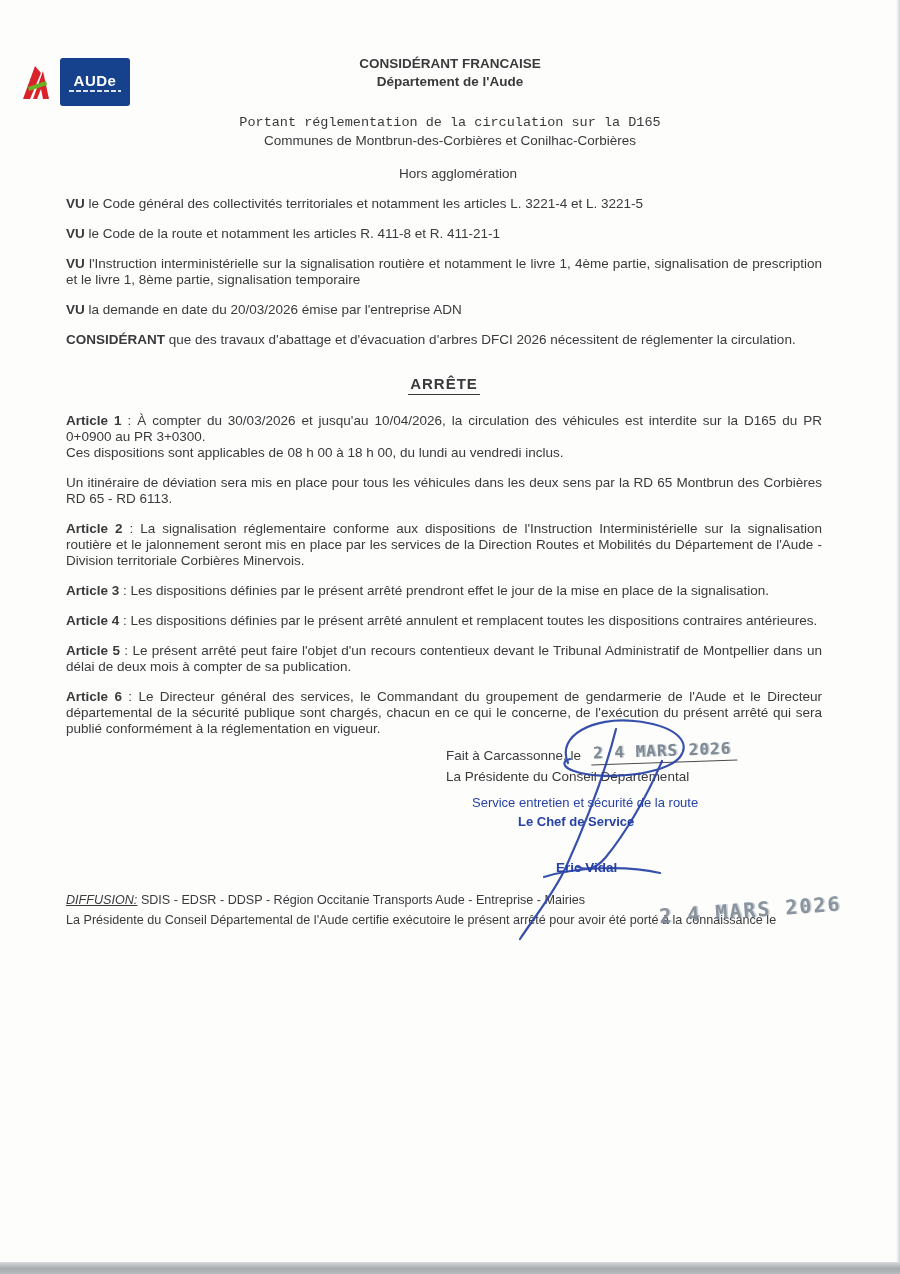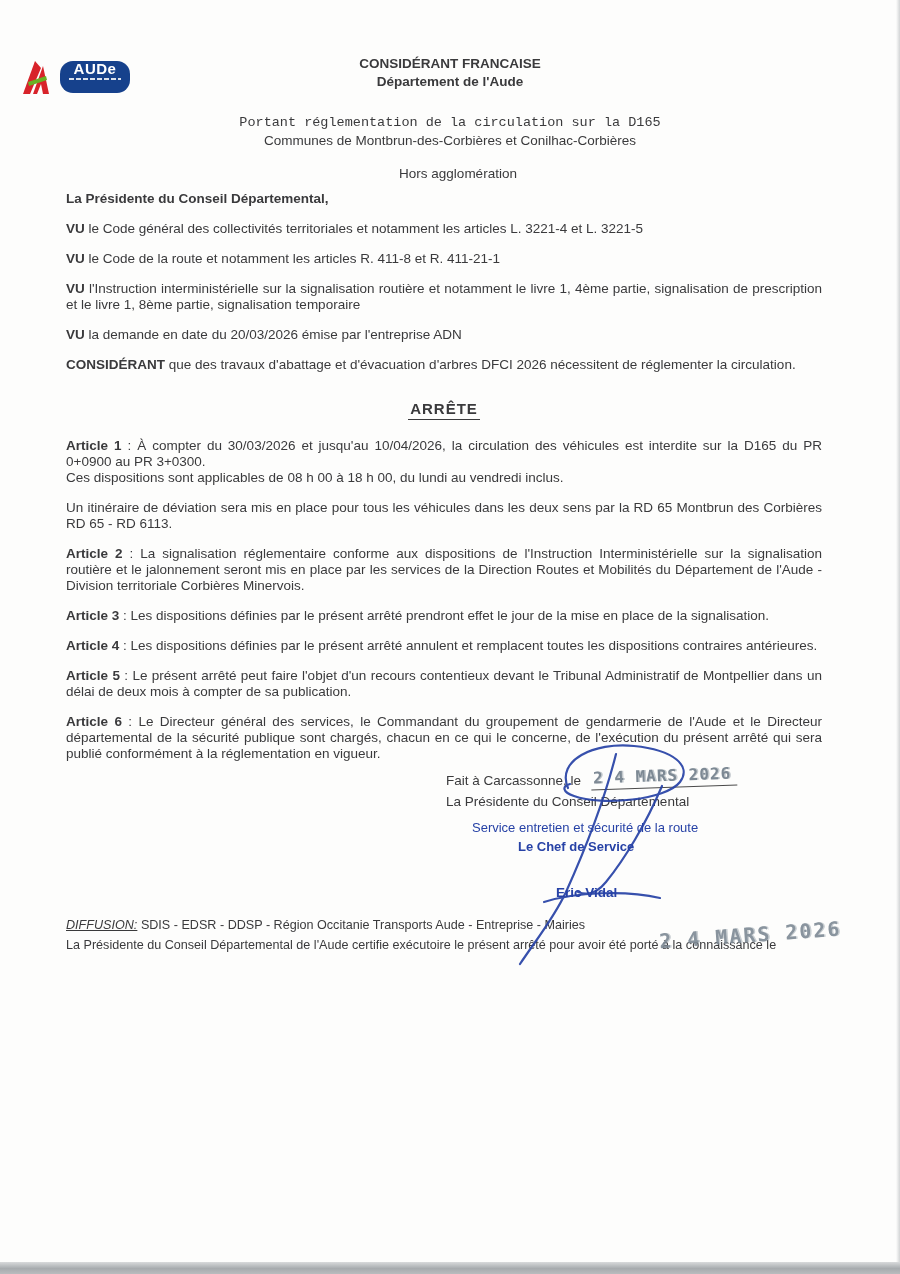--- a/index.html
+++ b/index.html
@@ -17,22 +17,22 @@
   }
   
   .scan-bottom { position:absolute; left:0; right:0; bottom:0; height:12px;
     background:linear-gradient(to bottom,#d8dadb 0%,#a7abae 55%,#b9bcbe 100%); }
   .scan-right { position:absolute; top:0; bottom:12px; right:0; width:4px;
     background:linear-gradient(to left,#d2d4d5,rgba(255,255,255,0)); }
 
   
   .logo { position:absolute; left:20px; top:58px; display:flex; align-items:center; }
   .logo-icon { width:36px; height:38px; margin-right:4px; }
-  .logo-box { width:70px; height:32px; background:#16418c; border-radius:13px;
-    display:flex; flex-direction:column; align-items:center; justify-content:flex-start; }
+  .logo-box { width:70px; height:48px; background:#16418c; border-radius:3px;
+    display:flex; flex-direction:column; align-items:center; justify-content:center; }
   .logo-box .logo-word { color:#ffffff; font-weight:bold; font-size:15px; line-height:15px; letter-spacing:.5px; }
   .logo-tagline { margin-top:2px; width:52px; height:2px;
     background:repeating-linear-gradient(to right,#ffffff 0 5px,rgba(255,255,255,0) 5px 7px); opacity:.85; }
 
   
   .hdr { padding-top:56px; text-align:center; }
   .republique { font-weight:bold; }
   .departement { font-weight:bold; margin-top:2px; }
   .arrete-number { margin-top:26px; font-size:14px; }
   .subject1 { margin-top:25px;font-family:Liberation Mono, monospace; }
@@ -90,21 +90,20 @@
       <span class="logo-tagline"></span>
     </div>
   </div>
 
   <div class="hdr">
     <div class="republique">CONSIDÉRANT FRANCAISE</div>
     <div class="departement">Département de l'Aude</div>
     <div class="subject1">Portant réglementation de la circulation sur la D165</div>
     <div class="subject2">Communes de Montbrun-des-Corbières et Conilhac-Corbières</div>
     <div class="zone">Hors agglomération</div>
-    <div class="authority">La Présidente du Conseil Départemental,</div>
   </div>
 
   <div class="content">
 
     <p class="para justify"><span class="b">VU</span> <span>le Code général des collectivités territoriales et notamment les articles L. 3221-4 et L. 3221-5</span></p>
     <p class="para justify"><span class="b">VU</span> <span>le Code de la route et notamment les articles R. 411-8 et R. 411-21-1</span></p>
     <p class="para justify"><span class="b">VU</span> <span>l'Instruction interministérielle sur la signalisation routière et notamment le livre 1, 4ème partie, signalisation de prescription et le livre 1, 8ème partie, signalisation temporaire</span></p>
     <p class="para justify"><span class="b">VU</span> <span>la demande en date du 20/03/2026 émise par l'entreprise ADN</span></p>
     <p class="para justify"><span class="b">CONSIDÉRANT</span> <span>que des travaux d'abattage et d'évacuation d'arbres DFCI 2026 nécessitent de réglementer la circulation.</span></p>
 

